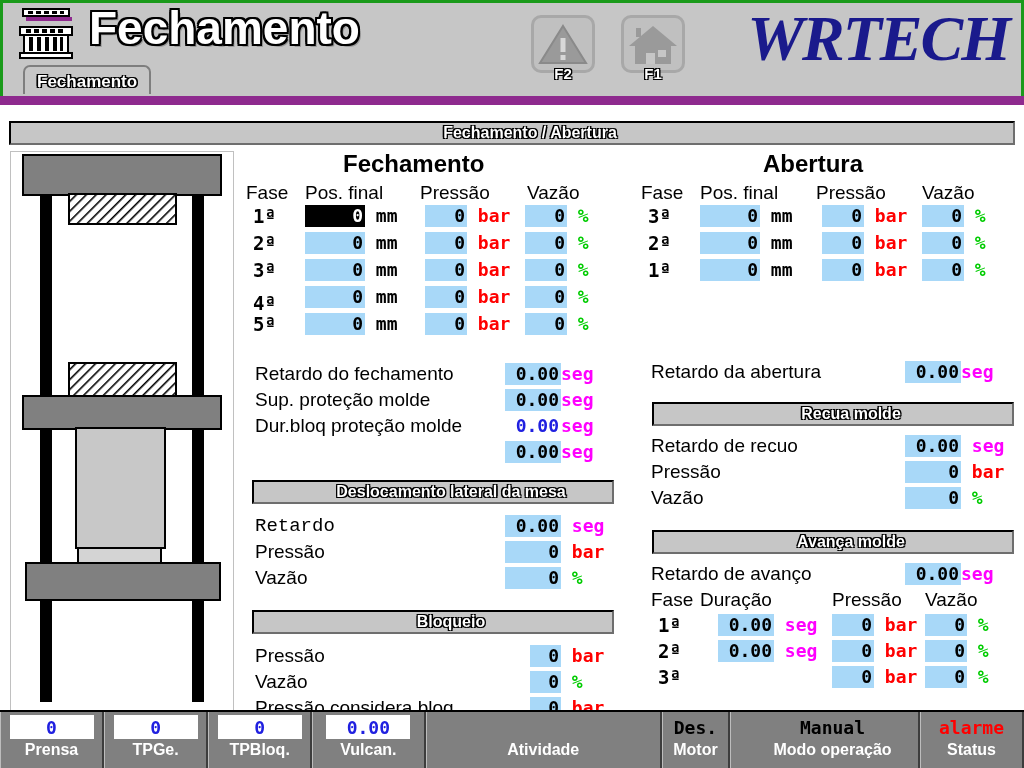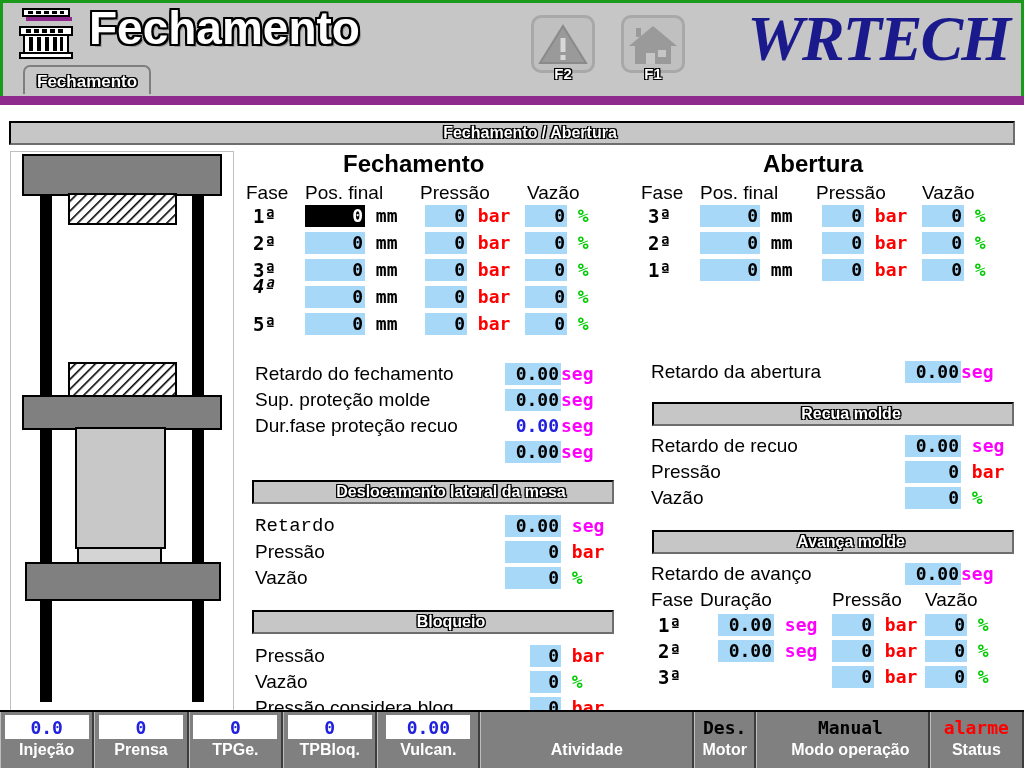--- a/index.html
+++ b/index.html
@@ -271,21 +271,21 @@
       <div class="row" style="left:425px; top:100px;"><span class="fld" style="width:42px;">0</span><span class="u u-bar"> bar</span></div>
       <div class="row" style="left:525px; top:100px;"><span class="fld" style="width:42px;">0</span><span class="u u-pct"> %</span></div>
       <div class="row num" style="left:253px; top:127px;">2ª</div>
       <div class="row" style="left:305px; top:127px;"><span class="fld" style="width:60px;">0</span><span class="u u-mm"> mm</span></div>
       <div class="row" style="left:425px; top:127px;"><span class="fld" style="width:42px;">0</span><span class="u u-bar"> bar</span></div>
       <div class="row" style="left:525px; top:127px;"><span class="fld" style="width:42px;">0</span><span class="u u-pct"> %</span></div>
       <div class="row num" style="left:253px; top:154px;">3ª</div>
       <div class="row" style="left:305px; top:154px;"><span class="fld" style="width:60px;">0</span><span class="u u-mm"> mm</span></div>
       <div class="row" style="left:425px; top:154px;"><span class="fld" style="width:42px;">0</span><span class="u u-bar"> bar</span></div>
       <div class="row" style="left:525px; top:154px;"><span class="fld" style="width:42px;">0</span><span class="u u-pct"> %</span></div>
-      <div class="row num" style="left:253px; top:170px;font-style:italic;">4ª</div>
+      <div class="row num" style="left:253px; top:187px;">4ª</div>
       <div class="row" style="left:305px; top:181px;"><span class="fld" style="width:60px;">0</span><span class="u u-mm"> mm</span></div>
       <div class="row" style="left:425px; top:181px;"><span class="fld" style="width:42px;">0</span><span class="u u-bar"> bar</span></div>
       <div class="row" style="left:525px; top:181px;"><span class="fld" style="width:42px;">0</span><span class="u u-pct"> %</span></div>
       <div class="row num" style="left:253px; top:208px;">5ª</div>
       <div class="row" style="left:305px; top:208px;"><span class="fld" style="width:60px;">0</span><span class="u u-mm"> mm</span></div>
       <div class="row" style="left:425px; top:208px;"><span class="fld" style="width:42px;">0</span><span class="u u-bar"> bar</span></div>
       <div class="row" style="left:525px; top:208px;"><span class="fld" style="width:42px;">0</span><span class="u u-pct"> %</span></div>
       <div class="row num" style="left:648px; top:100px;">3ª</div>
       <div class="row" style="left:700px; top:100px;"><span class="fld" style="width:60px;">0</span><span class="u u-mm"> mm</span></div>
       <div class="row" style="left:822px; top:100px;"><span class="fld" style="width:42px;">0</span><span class="u u-bar"> bar</span></div>
@@ -295,21 +295,21 @@
       <div class="row" style="left:822px; top:127px;"><span class="fld" style="width:42px;">0</span><span class="u u-bar"> bar</span></div>
       <div class="row" style="left:922px; top:127px;"><span class="fld" style="width:42px;">0</span><span class="u u-pct"> %</span></div>
       <div class="row num" style="left:648px; top:154px;">1ª</div>
       <div class="row" style="left:700px; top:154px;"><span class="fld" style="width:60px;">0</span><span class="u u-mm"> mm</span></div>
       <div class="row" style="left:822px; top:154px;"><span class="fld" style="width:42px;">0</span><span class="u u-bar"> bar</span></div>
       <div class="row" style="left:922px; top:154px;"><span class="fld" style="width:42px;">0</span><span class="u u-pct"> %</span></div>
       <div class="row lbl" style="left:255px; top:258px;text-align:right;">Retardo do fechamento</div>
       <div class="row" style="left:505px; top:258px;"><span class="fld" style="width:56px;">0.00</span><span class="u u-seg">seg</span></div>
       <div class="row lbl" style="left:255px; top:284px;">Sup. proteção molde</div>
       <div class="row" style="left:505px; top:284px;"><span class="fld" style="width:56px;">0.00</span><span class="u u-seg">seg</span></div>
-      <div class="row lbl" style="left:255px; top:310px;">Dur.fase proteção recuo</div>
+      <div class="row lbl" style="left:255px; top:310px;">Dur.bloq proteção molde</div>
       <div class="row" style="left:505px; top:310px;"><span class="fld ro" style="width:56px;">0.00</span><span class="u u-seg">seg</span></div>
       <div class="row" style="left:505px; top:336px;"><span class="fld" style="width:56px;">0.00</span><span class="u u-seg">seg</span></div>
       <div class="row lbl" style="left:255px; top:410px;font-family:Liberation Mono, monospace;">Retardo</div>
       <div class="row" style="left:505px; top:410px;"><span class="fld" style="width:56px;">0.00</span><span class="u u-seg"> seg</span></div>
       <div class="row lbl" style="left:255px; top:436px;">Pressão</div>
       <div class="row" style="left:505px; top:436px;"><span class="fld" style="width:56px;">0</span><span class="u u-bar"> bar</span></div>
       <div class="row lbl" style="left:255px; top:462px;">Vazão</div>
       <div class="row" style="left:505px; top:462px;"><span class="fld" style="width:56px;">0</span><span class="u u-pct"> %</span></div>
       <div class="row lbl" style="left:255px; top:540px;">Pressão</div>
       <div class="row" style="left:530px; top:540px;"><span class="fld" style="width:31px;">0</span><span class="u u-bar"> bar</span></div>
@@ -332,24 +332,20 @@
       <div class="row" style="left:832px; top:535px;"><span class="fld" style="width:42px;">0</span><span class="u u-bar"> bar</span></div>
       <div class="row" style="left:925px; top:535px;"><span class="fld" style="width:42px;">0</span><span class="u u-pct"> %</span></div>
       <div class="row num" style="left:658px; top:561px;">3ª</div>
       <div class="row" style="left:832px; top:561px;"><span class="fld" style="width:42px;">0</span><span class="u u-bar"> bar</span></div>
       <div class="row" style="left:925px; top:561px;"><span class="fld" style="width:42px;">0</span><span class="u u-pct"> %</span></div>
     </div>
 
   <div class="statusbar">
     <div id="status-cells" style="display:flex; width:1024px;">
         <div class="st-cell" style="width:110px;">
-          <div class="st-val-box">0.0</div>
-          <div class="st-lbl">Injeção</div>
-        </div>
-        <div class="st-cell" style="width:110px;">
           <div class="st-val-box">0</div>
           <div class="st-lbl">Prensa</div>
         </div>
         <div class="st-cell" style="width:110px;">
           <div class="st-val-box">0</div>
           <div class="st-lbl">TPGe.</div>
         </div>
         <div class="st-cell" style="width:110px;">
           <div class="st-val-box">0</div>
           <div class="st-lbl">TPBloq.</div>

